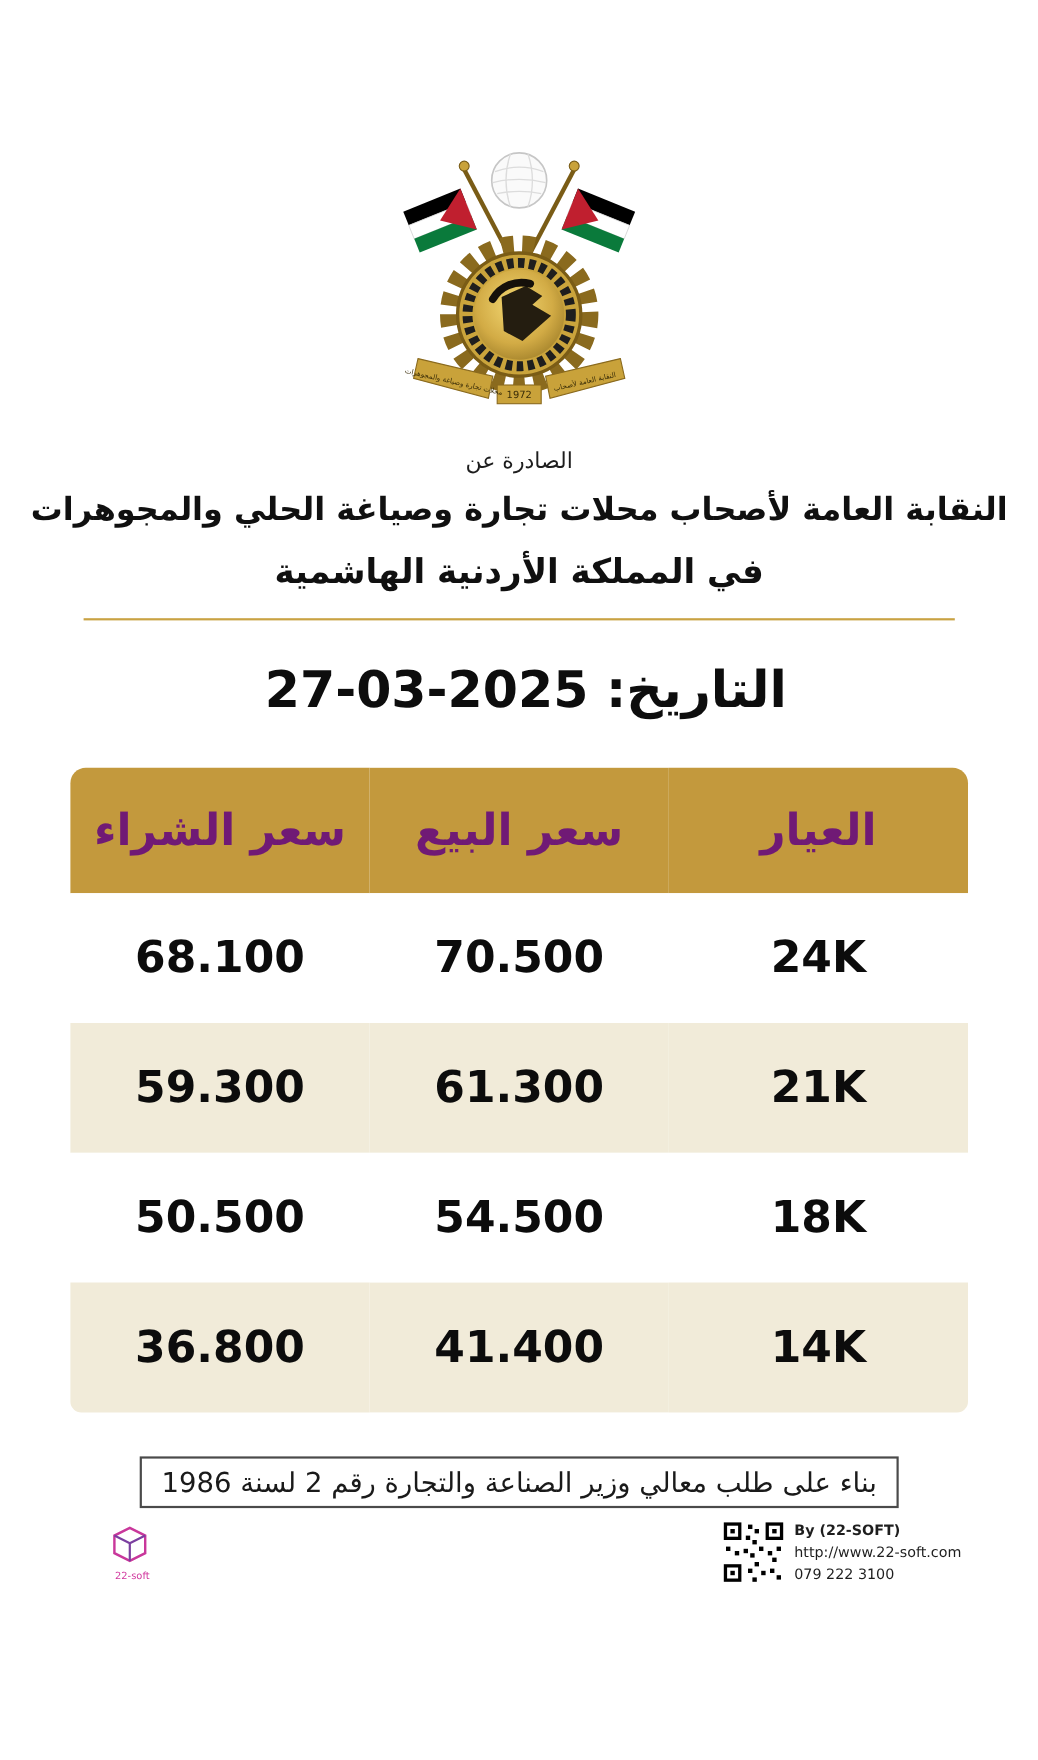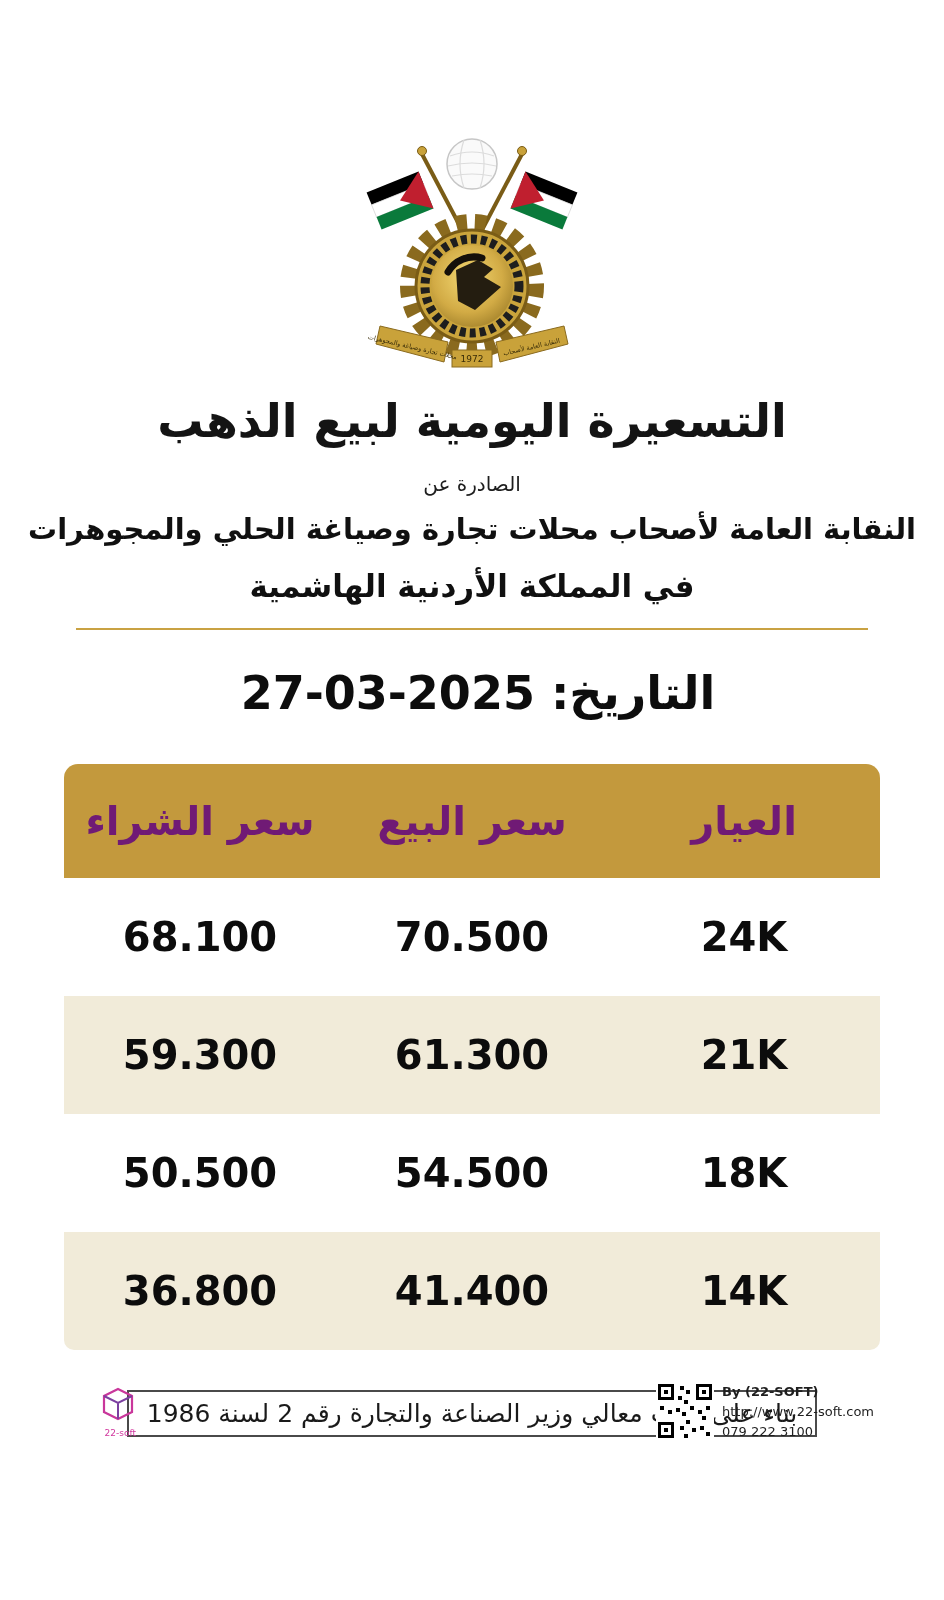--- a/index.html
+++ b/index.html
@@ -128,21 +128,20 @@
         <polygon points="28,198 96,214 92,234 24,216" fill="#c9a23a" stroke="#8a6a1e"></polygon>
         <polygon points="212,198 144,214 148,234 216,216" fill="#c9a23a" stroke="#8a6a1e"></polygon>
         <rect x="100" y="222" width="40" height="17" fill="#c9a23a" stroke="#8a6a1e"></rect>
         <text x="60" y="221" font-size="6.5" fill="#3a2d08" text-anchor="middle" transform="rotate(13 60 221)">محلات تجارة وصياغة والمجوهرات</text>
         <text x="180" y="221" font-size="6.5" fill="#3a2d08" text-anchor="middle" transform="rotate(-13 180 221)">النقابة العامة لأصحاب</text>
         <text x="120" y="234" font-size="9" fill="#3a2d08" text-anchor="middle">1972</text>
       </g>
     </svg>
   </div>
 
-  <h1 class="title" dir="rtl">التسعيرة اليومية لبيع الذهب</h1>
   <div class="issued-by" dir="rtl">الصادرة عن</div>
   <div class="issuer" dir="rtl">النقابة العامة لأصحاب محلات تجارة وصياغة الحلي والمجوهرات</div>
   <div class="kingdom" dir="rtl">في المملكة الأردنية الهاشمية</div>
   <div class="divider"></div>
 
   <div class="date-line" dir="rtl">
     <span>التاريخ:</span>
     <span class="ltr">27-03-2025</span>
   </div>
 

